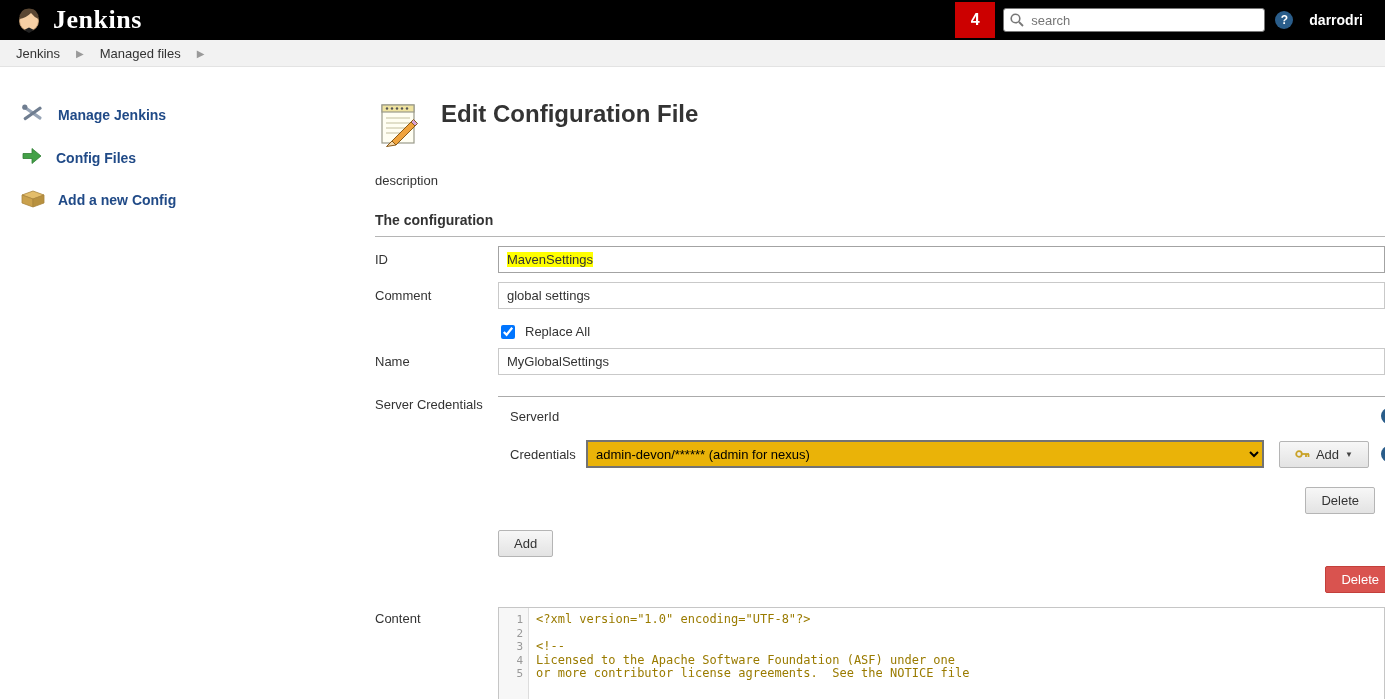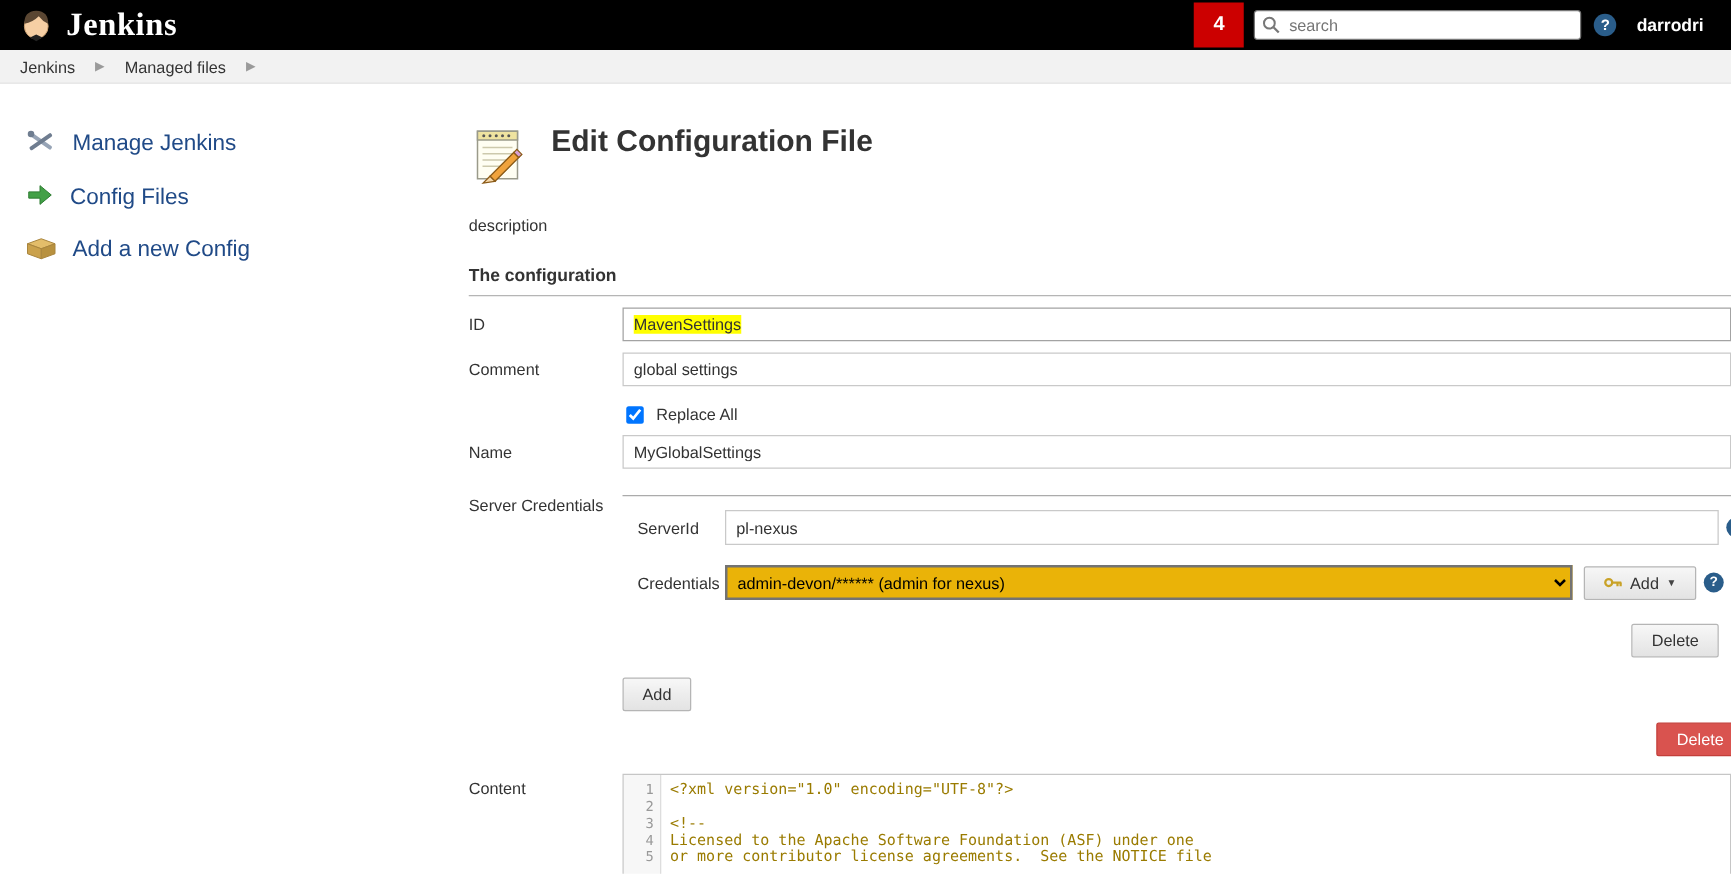--- a/index.html
+++ b/index.html
@@ -33,41 +33,41 @@
 
   
   .breadcrumb{height:27px;background:#f2f2f2;border-bottom:1px solid #e3e3e3;display:flex;align-items:center;padding-left:16px;}
   .crumb{color:#333;cursor:pointer;}
   .crumb-sep{color:#9a9a9a;margin:0 16px;font-size:10px;}
 
   
   .layout{display:flex;align-items:flex-start;}
   .sidebar{width:360px;flex:none;padding-top:26px;}
   .side-item{display:flex;align-items:center;gap:12px;padding:8px 0 8px 20px;cursor:pointer;}
-  .side-item .lbl{color:var(--link-blue);font-size:18px;}
+  .side-item .lbl{color:var(--link-blue);font-size:14px;font-weight:bold;}
   .main{flex:1;min-width:0;padding:33px 0 0 15px;}
 
   
   .title-row{display:flex;align-items:flex-start;gap:18px;}
   .title-row h1{font-size:24px;margin:0;color:#333;font-weight:bold;}
   .description{margin-top:22px;font-size:13px;}
   .section-head{margin-top:24px;font-weight:bold;font-size:14px;border-bottom:1px solid #b5b5b5;padding-bottom:8px;}
 
   
   .frow{display:flex;margin-top:9px;}
   .flabel{width:123px;flex:none;padding-top:6px;}
   .fcontrol{flex:1;min-width:0;}
   .tinput{width:100%;height:27px;border:1px solid #c9c9c9;padding:0 8px;font-size:13px;font-family:inherit;color:#333;}
   .fake-input{width:100%;height:27px;border:1px solid #a3a3a3;padding:0 8px;line-height:25px;background:#fff;cursor:text;}
   .hl{background:var(--highlight-yellow);}
   .check-row{display:flex;align-items:center;gap:10px;margin:15px 0 0 3px;}
   .check-row input{width:14px;height:14px;margin:0;cursor:pointer;}
 
   .cred-table{margin-top:13px;border-top:1px solid #ababab;padding-top:2px;}
-  .subrow{display:flex;align-items:center;margin-top:9px;}
+  .subrow{display:flex;align-items:center;margin-top:9px;justify-content:space-between;}
   .sublabel{width:82px;flex:none;padding-left:12px;}
   .edge-help{margin-left:6px;margin-right:-12px;width:16px;height:16px;font-size:11px;}
   .cred-select{flex:0 0 678px;height:28px;border:2px solid #737373;background:#eab308;font-size:13px;font-family:inherit;margin-right:9px;padding:0 4px;}
 
   .btn{display:inline-flex;align-items:center;gap:6px;background:linear-gradient(#f7f7f7,#e3e3e3);
        border:1px solid #b5b5b5;border-radius:2px;color:#333;font-size:13px;padding:5px 15px;cursor:pointer;font-family:inherit;}
   .btn-danger{background:var(--danger-red);border-color:#c33f3a;color:#fff;}
   .caret{font-size:8px;color:#444;}
   .row-right{display:flex;justify-content:flex-end;}
   .delete-row{margin-top:19px;padding-right:10px;}
@@ -212,21 +212,20 @@
       </div>
     </div>
 
     <div class="frow" style="margin-top:8px;">
       <div class="flabel" style="padding-top:14px;">Server Credentials</div>
       <div class="fcontrol">
         <div class="cred-table">
 
           <div class="subrow">
             <div class="sublabel">ServerId</div>
-            <input class="tinput" type="text" style="height: 28px;" value="pl-nexus">
             <div class="help-circle edge-help">?</div>
           </div>
 
           <div class="subrow" style="margin-top:16px;">
             <div class="sublabel">Credentials</div>
             <select class="cred-select">
               <option>admin-devon/****** (admin for nexus)</option>
             </select>
             <button class="btn">
               <span>

